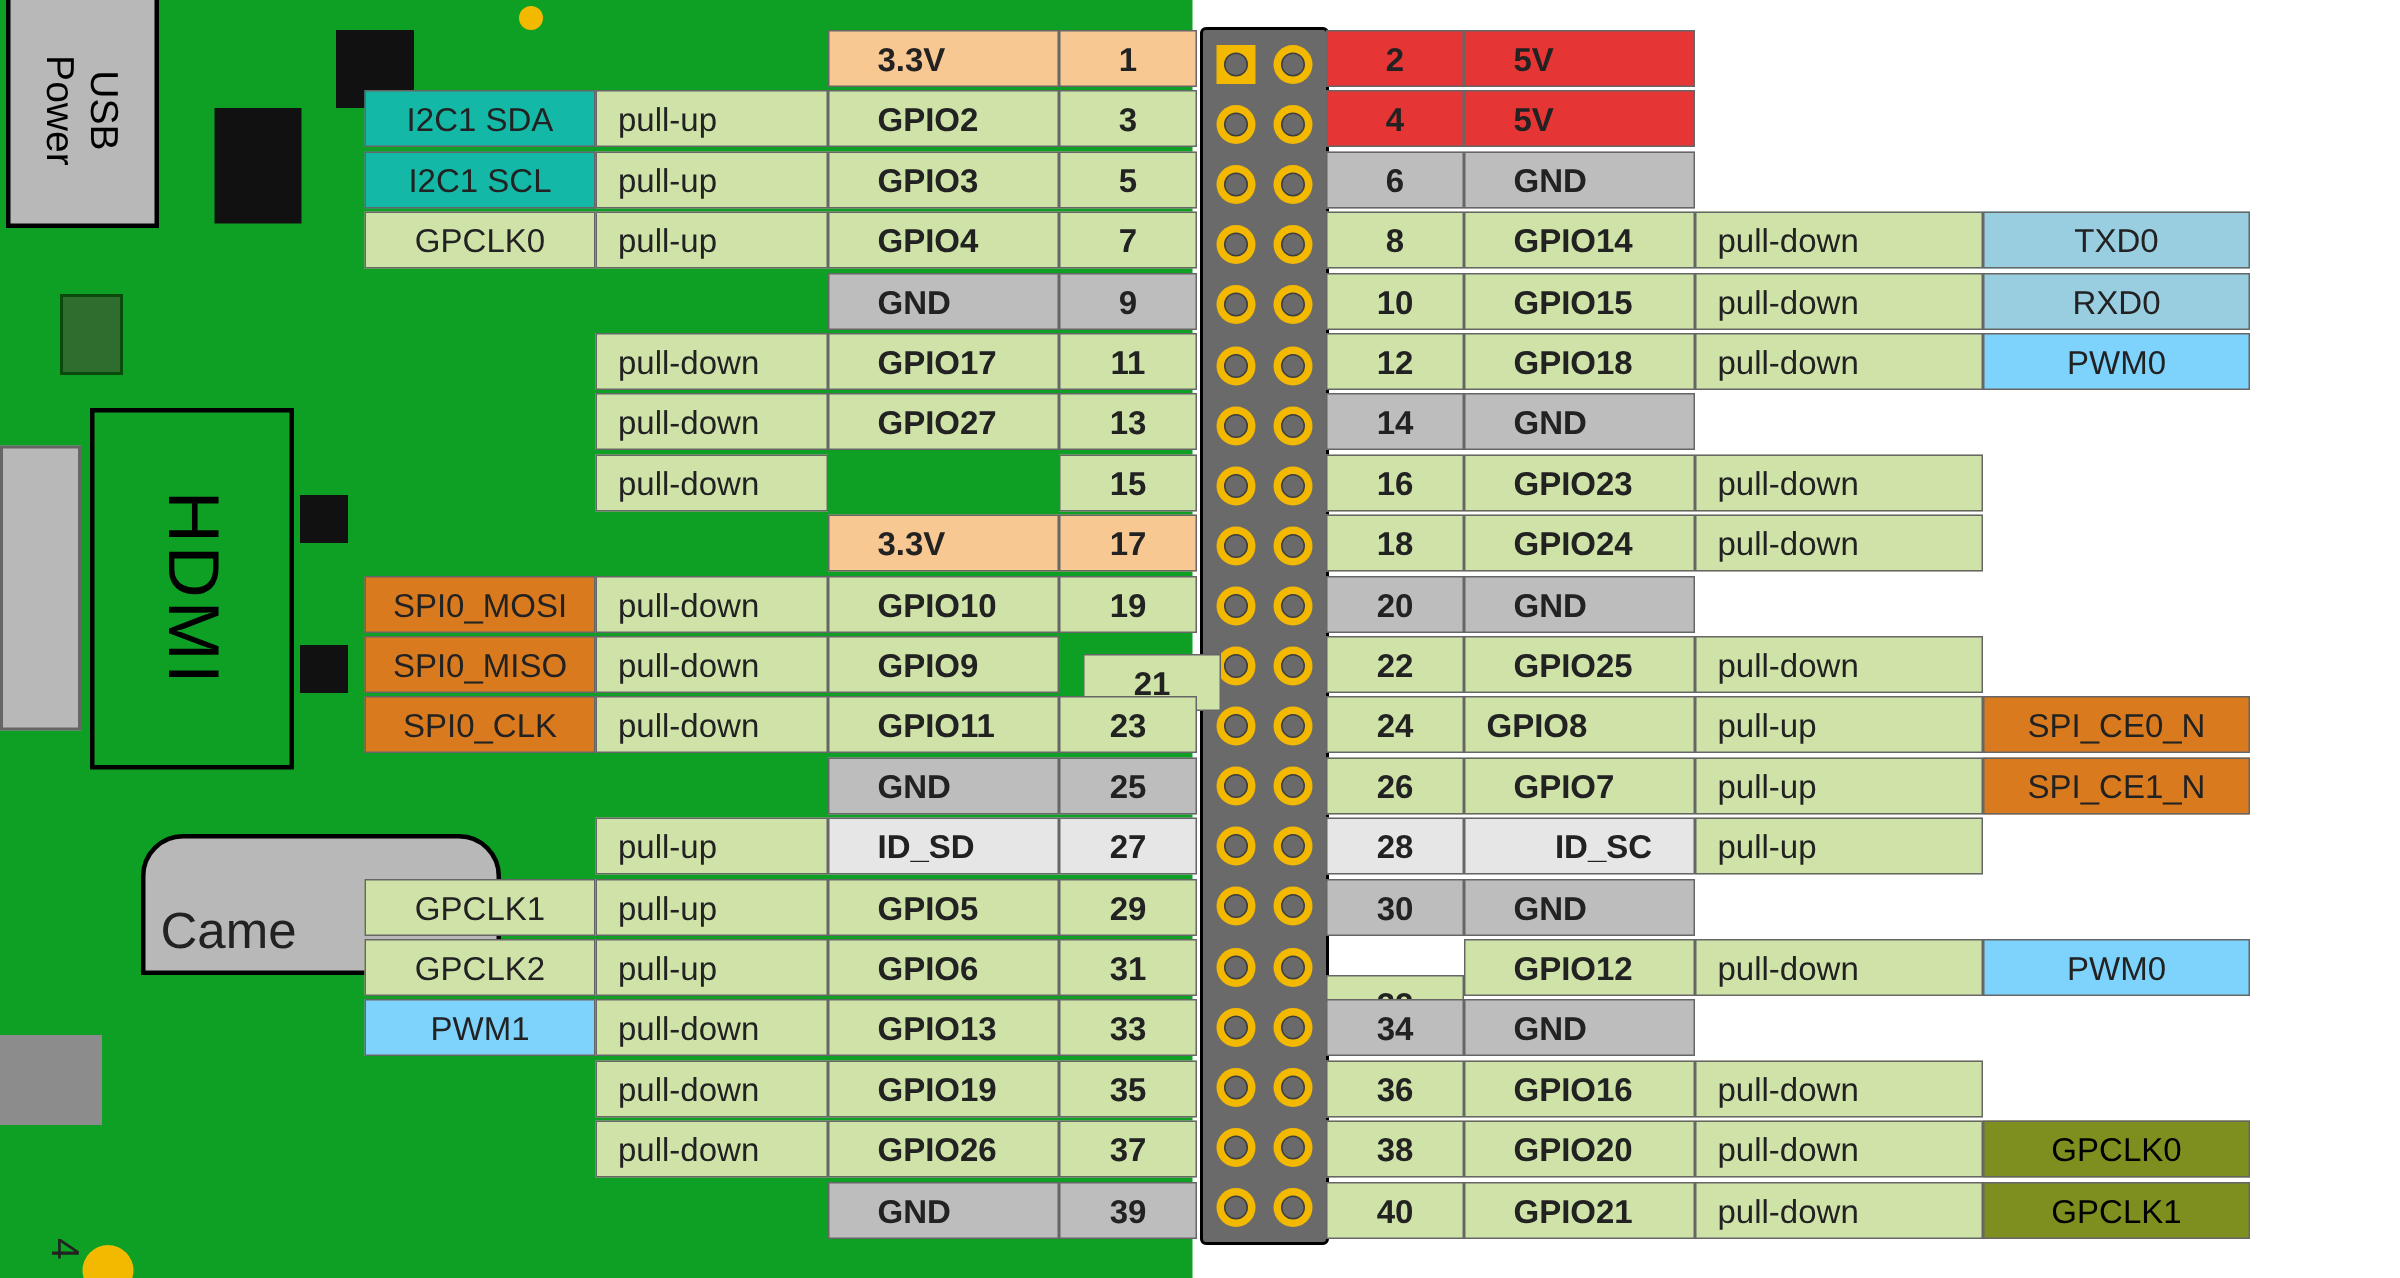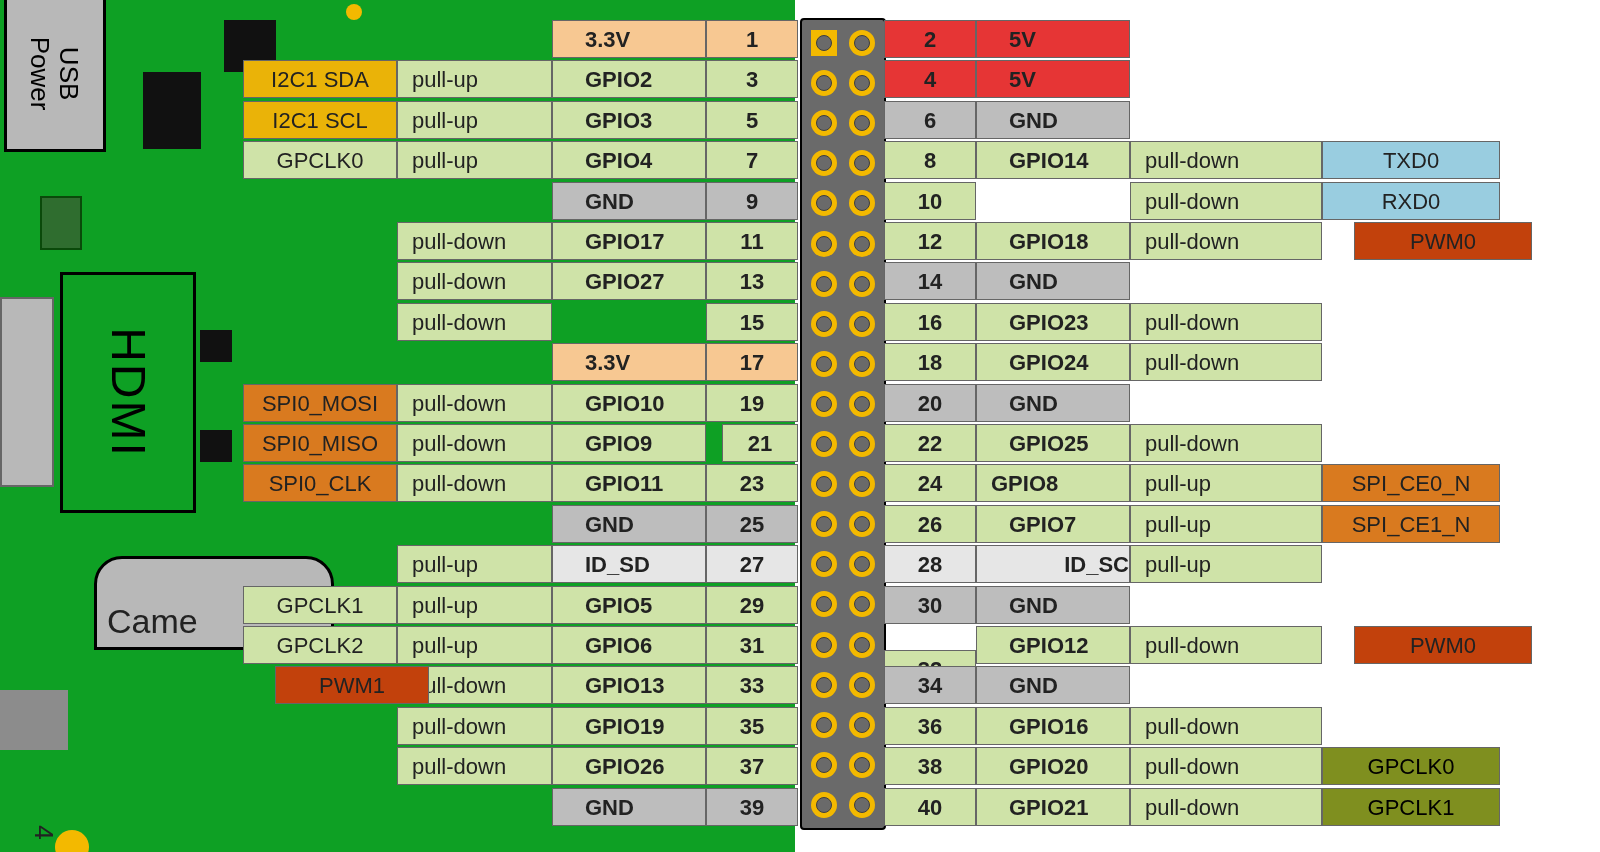--- a/index.html
+++ b/index.html
@@ -37,26 +37,26 @@
   .cell.pull  { padding-left:14px; }
   .cell.alt   { text-align:center; }
 
   
   .c-v33   { background:#f7c892; }
   .c-v5    { background:#e63535; }
   .c-gnd   { background:#bdbdbd; }
   .c-gpio  { background:#cfe3a8; }
   .c-pullg { background:#cfe3a8; }
   .c-idsd  { background:#e6e6e6; }
-  .c-i2c   { background:#eab308; }
+  .c-i2c   { background:#14b8a6; }
   .c-gpclk { background:#cfe3a8; }
   .c-gpclkd{ background:#7f8f1f; color:#000; }
   .c-spi   { background:#d97a1f; }
   .c-uart  { background:#99cde0; }
-  .c-pwm   { background:#c2410c;margin-left:32px; }
+  .c-pwm   { background:#7dd3fc; }
 </style>
 </head>
 <body>
 
 <div class="pcb">
   <div class="usb-box">
     <span>USB
 Power</span>
   </div>
   <div class="hdmi-box">
@@ -328,21 +328,21 @@
       <div class="cell num c-v33" style="left: 706px; width: 92px; position: absolute;">17</div>
       <div class="cell name c-v33" style="left: 552px; width: 154px; position: absolute; text-align: left; padding-left: 32px;">3.3V</div>
     </div>
     <div class="row" style="top: 383.6px; left: 0px; width: 1600px;">
       <div class="cell num c-gpio" style="left: 706px; width: 92px; position: absolute;">19</div>
       <div class="cell name c-gpio" style="left: 552px; width: 154px; position: absolute; text-align: left; padding-left: 32px;">GPIO10</div>
       <div class="cell pull c-pullg" style="left: 397px; width: 155px; position: absolute;">pull-down</div>
       <div class="cell alt c-spi" style="left: 243px; width: 154px; position: absolute;">SPI0_MOSI</div>
     </div>
     <div class="row" style="top: 424px; left: 0px; width: 1600px;">
-      <div class="cell num c-gpio" style="left: 722px; width: 76px; position: absolute;">21</div>
+      <div class="cell num c-gpio" style="left: 722px; width: 92px; position: absolute; margin-top: 12px;">21</div>
       <div class="cell name c-gpio" style="left: 552px; width: 154px; position: absolute; text-align: left; padding-left: 32px;">GPIO9</div>
       <div class="cell pull c-pullg" style="left: 397px; width: 155px; position: absolute;">pull-down</div>
       <div class="cell alt c-spi" style="left: 243px; width: 154px; position: absolute;">SPI0_MISO</div>
     </div>
     <div class="row" style="top: 464.4px; left: 0px; width: 1600px;">
       <div class="cell num c-gpio" style="left: 706px; width: 92px; position: absolute;">23</div>
       <div class="cell name c-gpio" style="left: 552px; width: 154px; position: absolute; text-align: left; padding-left: 32px;">GPIO11</div>
       <div class="cell pull c-pullg" style="left: 397px; width: 155px; position: absolute;">pull-down</div>
       <div class="cell alt c-spi" style="left: 243px; width: 154px; position: absolute;">SPI0_CLK</div>
     </div>
@@ -400,20 +400,21 @@
       <div class="cell name c-gnd" style="left: 976px; width: 154px; position: absolute; text-align: left; padding-left: 32px;">GND</div>
     </div>
     <div class="row" style="top: 141.2px; left: 0px; width: 1600px;">
       <div class="cell num c-gpio" style="left: 884px; width: 92px; position: absolute;">8</div>
       <div class="cell name c-gpio" style="left: 976px; width: 154px; position: absolute; text-align: left; padding-left: 32px;">GPIO14</div>
       <div class="cell pull c-pullg" style="left: 1130px; width: 192px; position: absolute;">pull-down</div>
       <div class="cell alt c-uart" style="left: 1322px; width: 178px; position: absolute;">TXD0</div>
     </div>
     <div class="row" style="top: 181.6px; left: 0px; width: 1600px;">
       <div class="cell num c-gpio" style="left: 884px; width: 92px; position: absolute;">10</div>
+      <div class="cell name c-gpio" style="left: 976px; width: 154px; position: absolute; text-align: left; padding-left: 32px;">GPIO15</div>
       <div class="cell pull c-pullg" style="left: 1130px; width: 192px; position: absolute;">pull-down</div>
       <div class="cell alt c-uart" style="left: 1322px; width: 178px; position: absolute;">RXD0</div>
     </div>
     <div class="row" style="top: 222px; left: 0px; width: 1600px;">
       <div class="cell num c-gpio" style="left: 884px; width: 92px; position: absolute;">12</div>
       <div class="cell name c-gpio" style="left: 976px; width: 154px; position: absolute; text-align: left; padding-left: 32px;">GPIO18</div>
       <div class="cell pull c-pullg" style="left: 1130px; width: 192px; position: absolute;">pull-down</div>
       <div class="cell alt c-pwm" style="left: 1322px; width: 178px; position: absolute;">PWM0</div>
     </div>
     <div class="row" style="top: 262.4px; left: 0px; width: 1600px;">
@@ -446,21 +447,21 @@
       <div class="cell alt c-spi" style="left: 1322px; width: 178px; position: absolute;">SPI_CE0_N</div>
     </div>
     <div class="row" style="top: 504.8px; left: 0px; width: 1600px;">
       <div class="cell num c-gpio" style="left: 884px; width: 92px; position: absolute;">26</div>
       <div class="cell name c-gpio" style="left: 976px; width: 154px; position: absolute; text-align: left; padding-left: 32px;">GPIO7</div>
       <div class="cell pull c-pullg" style="left: 1130px; width: 192px; position: absolute;">pull-up</div>
       <div class="cell alt c-spi" style="left: 1322px; width: 178px; position: absolute;">SPI_CE1_N</div>
     </div>
     <div class="row" style="top: 545.2px; left: 0px; width: 1600px;">
       <div class="cell num c-idsd" style="left: 884px; width: 92px; position: absolute;">28</div>
-      <div class="cell name c-idsd" style="left: 976px; width: 154px; position: absolute; text-align: right; padding-left: 32px;">ID_SC</div>
+      <div class="cell name c-idsd" style="left: 976px; width: 154px; position: absolute; text-align: center; padding-left: 32px;">ID_SC</div>
       <div class="cell pull c-pullg" style="left: 1130px; width: 192px; position: absolute;">pull-up</div>
     </div>
     <div class="row" style="top: 585.6px; left: 0px; width: 1600px;">
       <div class="cell num c-gnd" style="left: 884px; width: 92px; position: absolute;">30</div>
       <div class="cell name c-gnd" style="left: 976px; width: 154px; position: absolute; text-align: left; padding-left: 32px;">GND</div>
     </div>
     <div class="row" style="top: 626px; left: 0px; width: 1600px;">
       <div class="cell num c-gpio" style="left: 884px; width: 92px; position: absolute; margin-top: 24px;">32</div>
       <div class="cell name c-gpio" style="left: 976px; width: 154px; position: absolute; text-align: left; padding-left: 32px;">GPIO12</div>
       <div class="cell pull c-pullg" style="left: 1130px; width: 192px; position: absolute;">pull-down</div>

